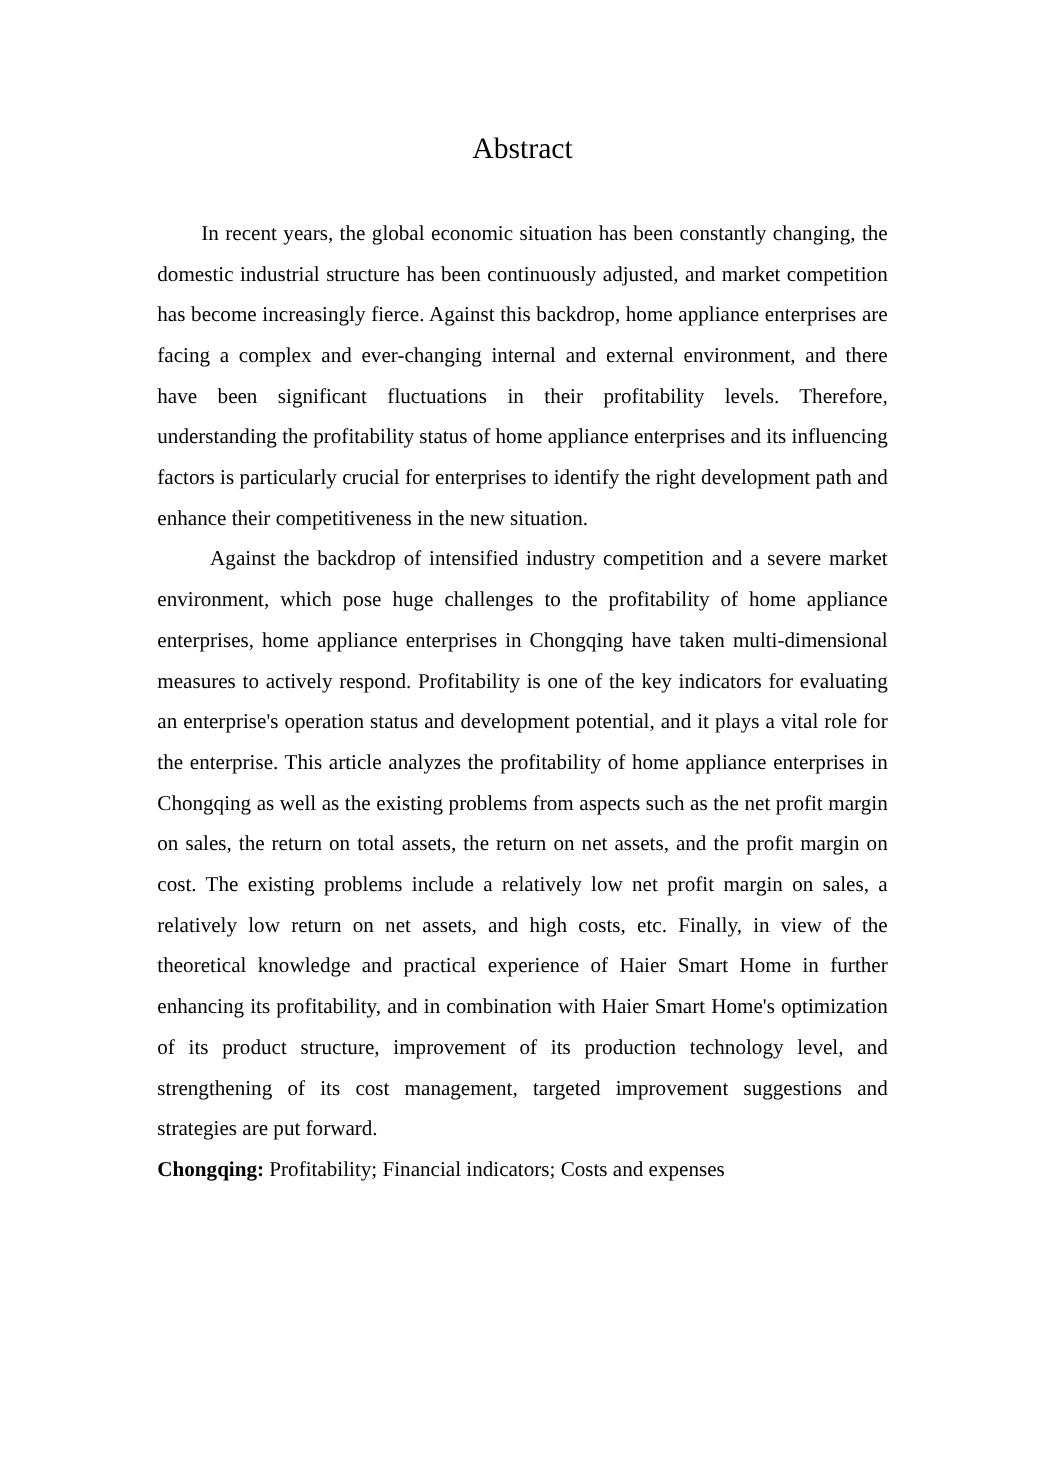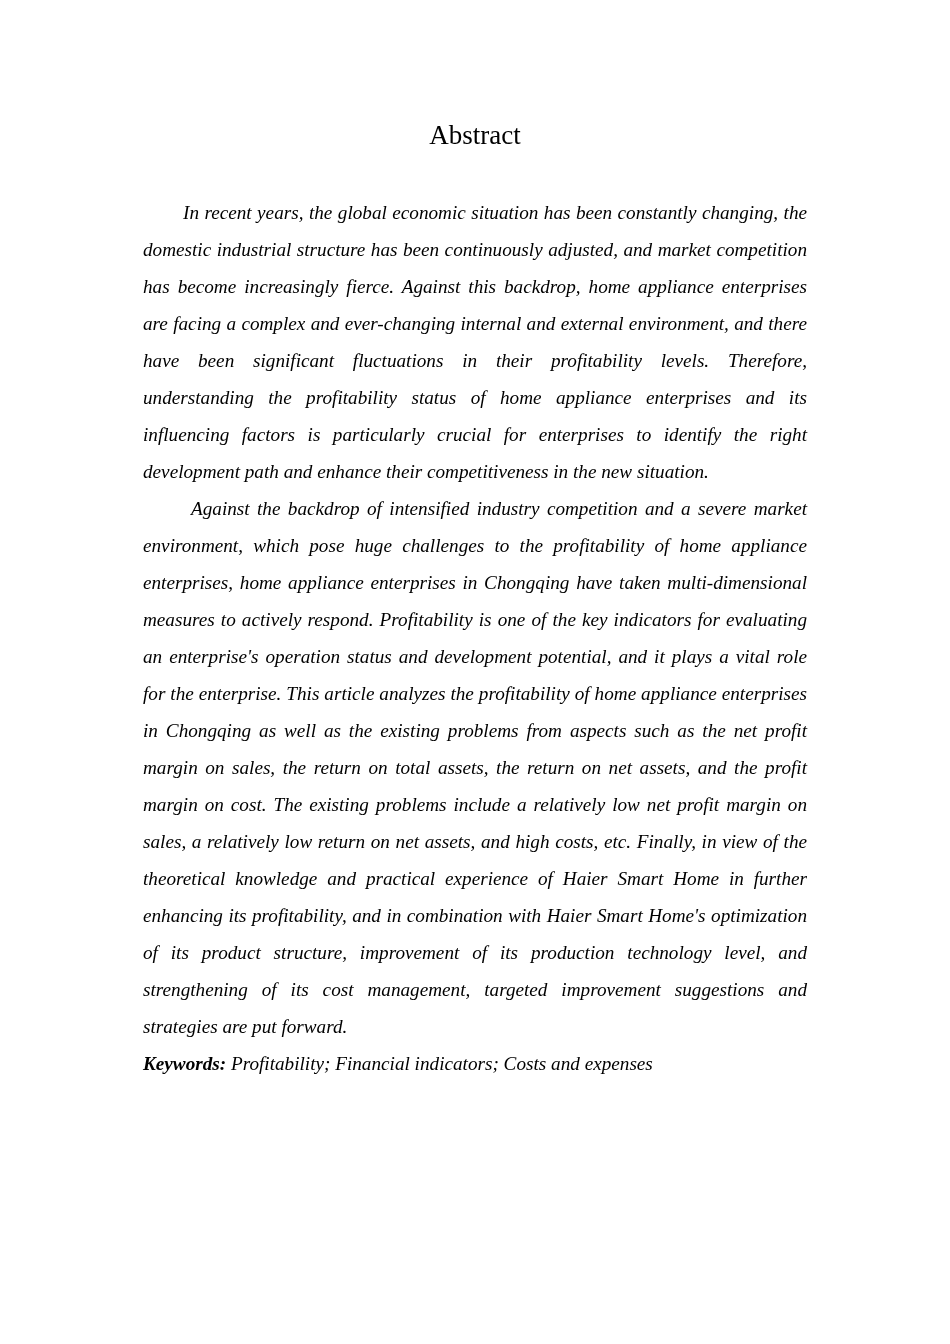--- a/index.html
+++ b/index.html
@@ -35,21 +35,20 @@
     padding: 0;
     text-align: center;
     font-size: 27px;
     font-weight: normal;
     line-height: 1;
     padding-top: 122px;
   }
 
   .body-block {
     padding-top: 45px;
-    font-style: italic;
   }
 
   p.para {
     margin: 0;
     padding: 0;
     text-align: justify;
     text-justify: inter-word;
     font-size: 19.2px;
     line-height: 37px;
     text-indent: 40px;
@@ -82,18 +81,18 @@
 
     <h1 class="page-title">Abstract</h1>
 
     <div class="body-block">
 
       <p class="para first">In recent years, the global economic situation has been constantly changing, the domestic industrial structure has been continuously adjusted, and market competition has become increasingly fierce. Against this backdrop, home appliance enterprises are facing a complex and ever-changing internal and external environment, and there have been significant fluctuations in their profitability levels. Therefore, understanding the profitability status of home appliance enterprises and its influencing factors is particularly crucial for enterprises to identify the right development path and enhance their competitiveness in the new situation.</p>
 
       <p class="para second">Against the backdrop of intensified industry competition and a severe market environment, which pose huge challenges to the profitability of home appliance enterprises, home appliance enterprises in Chongqing have taken multi-dimensional measures to actively respond. Profitability is one of the key indicators for evaluating an enterprise's operation status and development potential, and it plays a vital role for the enterprise. This article analyzes the profitability of home appliance enterprises in Chongqing as well as the existing problems from aspects such as the net profit margin on sales, the return on total assets, the return on net assets, and the profit margin on cost. The existing problems include a relatively low net profit margin on sales, a relatively low return on net assets, and high costs, etc. Finally, in view of the theoretical knowledge and practical experience of Haier Smart Home in further enhancing its profitability, and in combination with Haier Smart Home's optimization of its product structure, improvement of its production technology level, and strengthening of its cost management, targeted improvement suggestions and strategies are put forward.</p>
 
       <p class="keywords">
-        <span class="kw-label">Keywords:</span><span class="kw-value"> Profitability; Financial indicators; Costs and expenses</span>
+        <span class="kw-label">Chongqing:</span><span class="kw-value"> Profitability; Financial indicators; Costs and expenses</span>
       </p>
 
     </div>
   </div>
 </div>
 
 </body></html>

